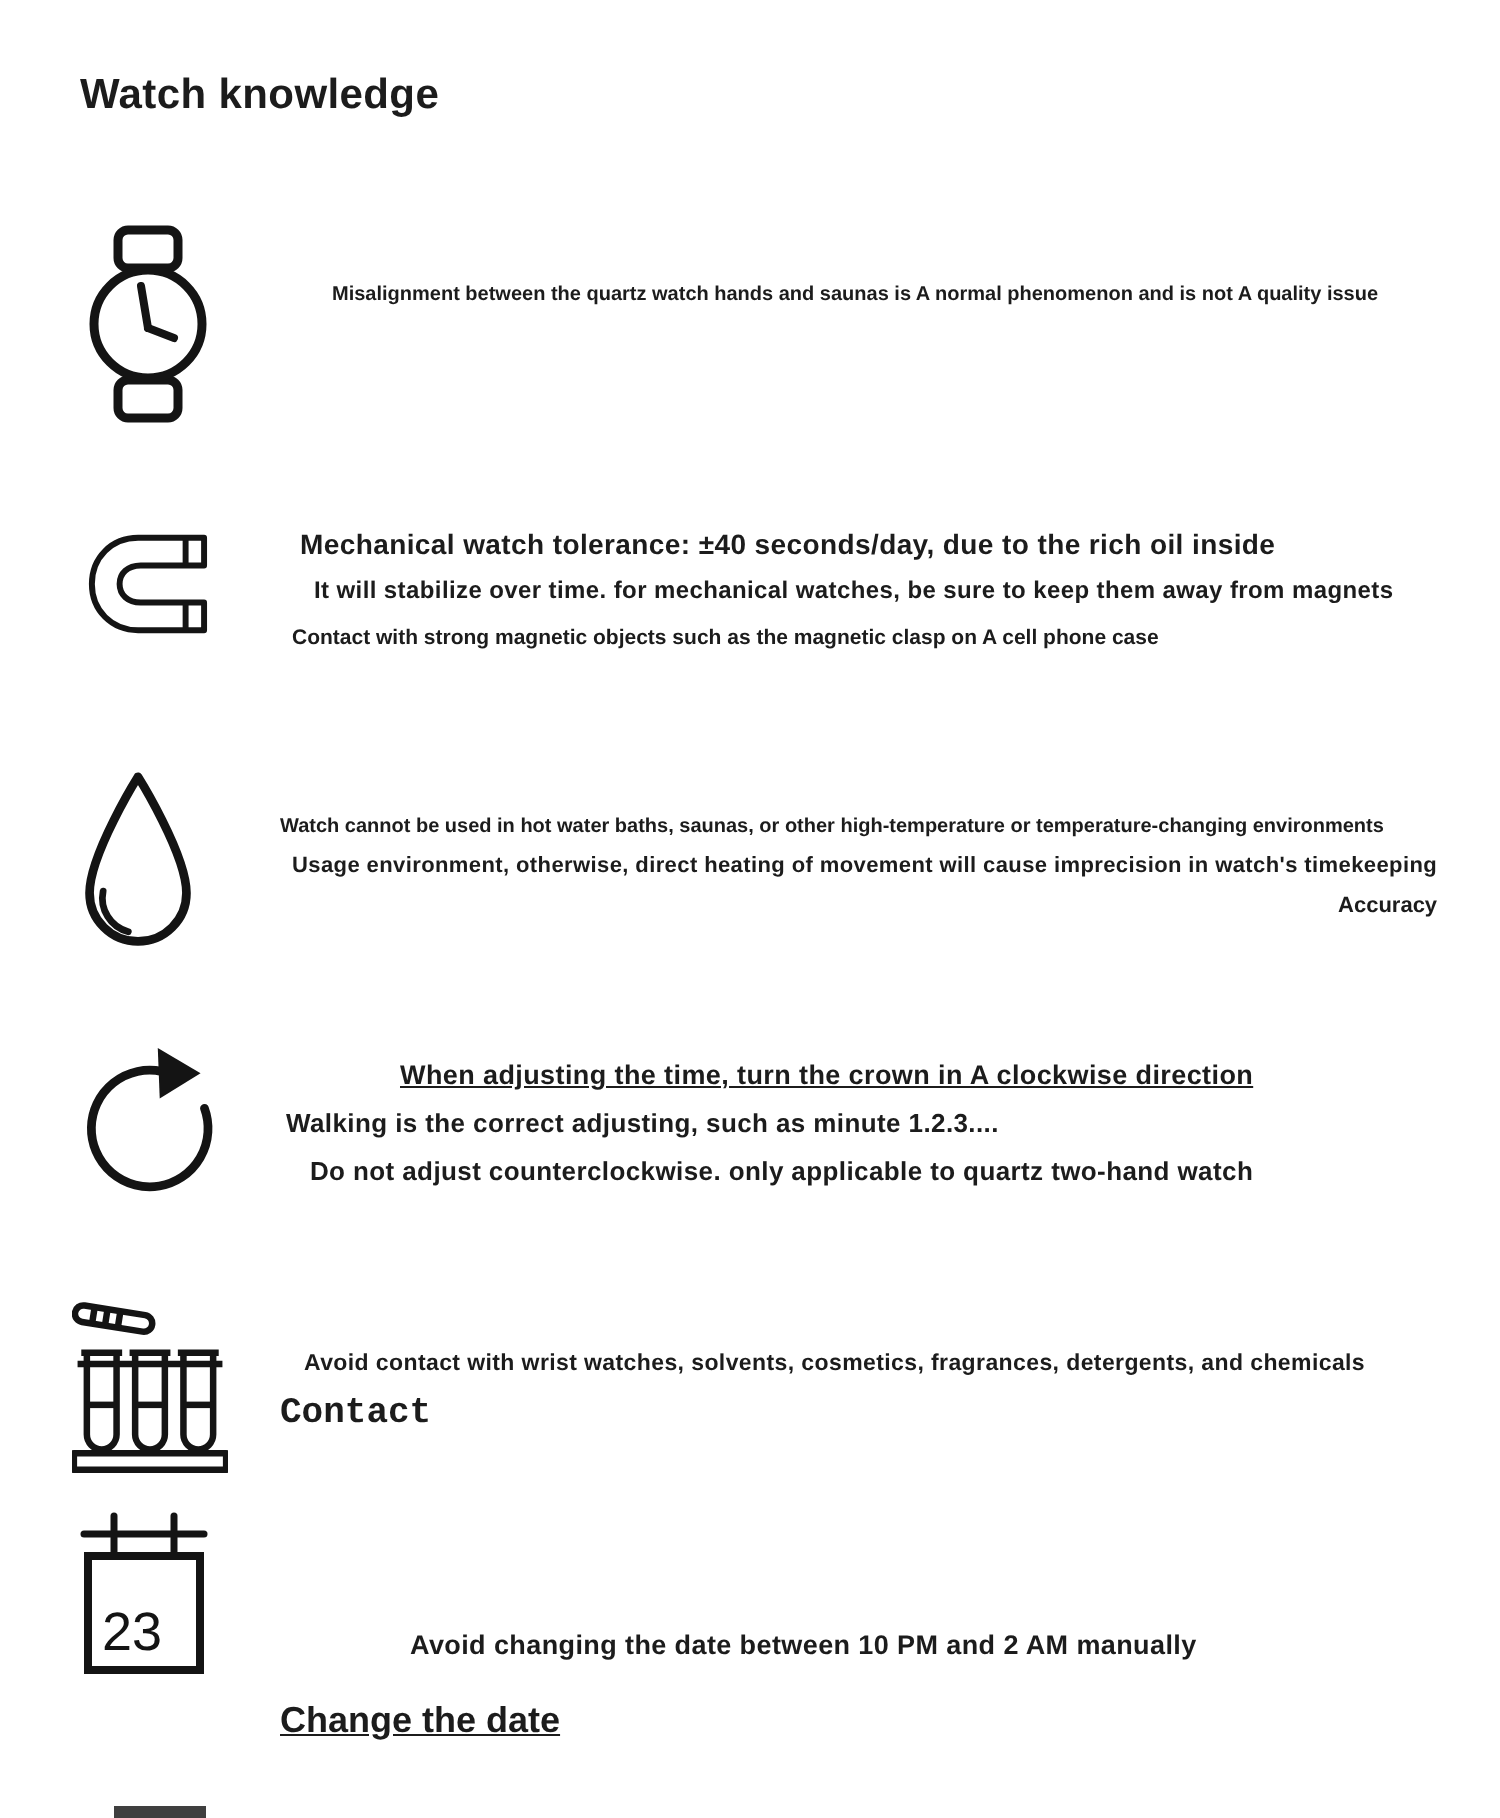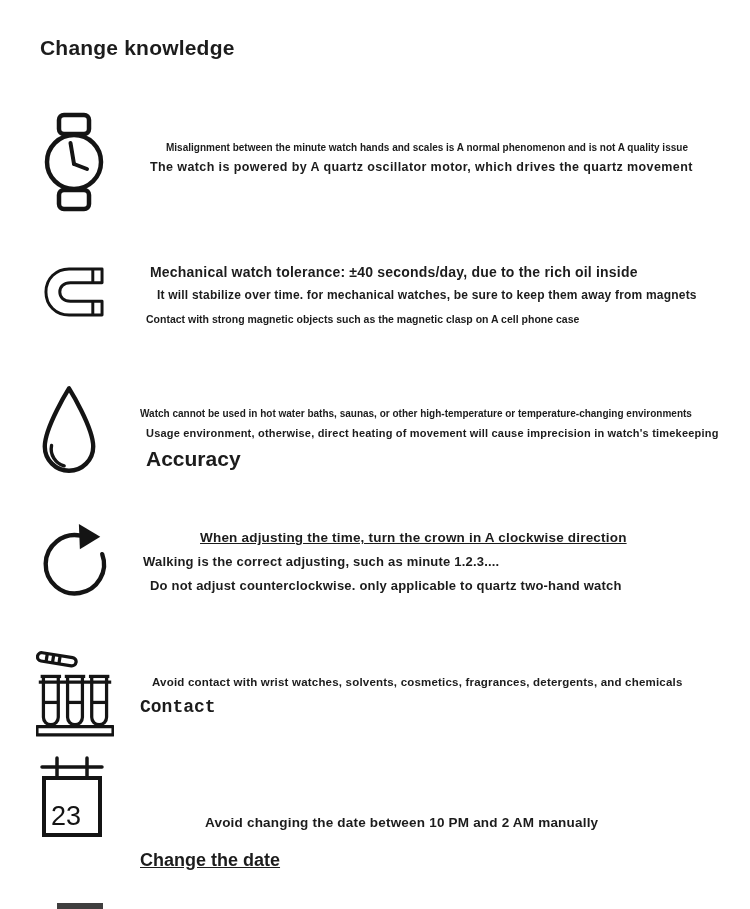--- a/index.html
+++ b/index.html
@@ -30,62 +30,61 @@
   #s1-text .l2{font-size:12.5px;margin-left:10px;margin-top:7px;letter-spacing:0.4px;}
 
   #s2-text{left:140px;top:264px;}
   #s2-text .l1{font-size:14px;margin-left:10px;letter-spacing:0.2px;}
   #s2-text .l2{font-size:12px;margin-left:17px;margin-top:8px;letter-spacing:0.2px;}
   #s2-text .l3{font-size:10.5px;margin-left:6px;margin-top:11px;}
 
   #s3-text{left:138px;top:408px;}
   #s3-text .l1{font-size:10px;margin-left:2px;}
   #s3-text .l2{font-size:11px;margin-left:8px;margin-top:8px;letter-spacing:0.2px;}
-  #s3-text .l3{font-size:21px;margin-left:8px;margin-top:8px;}
+  #s3-text .l3{font-size:11px;margin-left:8px;margin-top:8px;text-align:right;}
 
   #s4-text{left:140px;top:530px;}
   #s4-text .l1{font-size:13.5px;margin-left:60px;letter-spacing:0.2px;text-decoration:underline;}
   #s4-text .l2{font-size:13px;margin-left:3px;margin-top:9px;letter-spacing:0.2px;}
-  #s4-text .l3{font-size:13px;margin-left:10px;margin-top:9px;letter-spacing:0.2px;}
+  #s4-text .l3{font-size:13px;margin-left:10px;margin-top:9px;letter-spacing:0.2px;text-align:right;}
 
   #s5-text{left:140px;top:676px;}
   #s5-text .l1{font-size:11.5px;margin-left:12px;letter-spacing:0.2px;}
   #s5-text .l2{font-size:18px;margin-top:9px;font-family:Liberation Mono, monospace;}
 
   #s6-text{left:140px;top:815px;}
   #s6-text .l1{font-size:13.5px;margin-left:65px;letter-spacing:0.2px;}
   #s6-text .l2{font-size:18px;margin-top:20px;text-decoration:underline;}
 
   #calendar-number{
     font-family:"Liberation Sans",sans-serif;
     font-weight:400;fill:#141414;
   }
   #crop-bar{left:57px;top:903px;width:46px;height:6px;background:#3f3f3f;}
 </style>
 </head>
 <body>
 
-<div class="abs" id="title">Change knowledge</div>
+<div class="abs" id="title">Watch knowledge</div>
 
 <div class="abs" id="s1-icon">
   <svg width="64" height="100" viewBox="0 0 64 100">
     <g class="stroke" stroke-width="4.5" stroke-linejoin="round">
       <rect x="17" y="3" width="30" height="19" rx="5"></rect>
       <rect x="17" y="78" width="30" height="19" rx="5"></rect>
       <circle cx="32" cy="50" r="27"></circle>
     </g>
     <g class="stroke" stroke-width="4" stroke-linecap="round">
       <path d="M32 52 L28.5 31"></path>
       <path d="M32 52 L45 57"></path>
     </g>
   </svg>
 </div>
 <div class="abs" id="s1-text">
-  <div class="l l1">Misalignment between the minute watch hands and scales is A normal phenomenon and is not A quality issue</div>
-  <div class="l l2">The watch is powered by A quartz oscillator motor, which drives the quartz movement</div>
+  <div class="l l1">Misalignment between the quartz watch hands and saunas is A normal phenomenon and is not A quality issue</div>
 </div>
 
 <div class="abs" id="s2-icon">
   <svg width="66" height="60" viewBox="0 0 100 90">
     <g class="stroke" stroke-width="4.5" stroke-linejoin="round">
       <path d="M94 10 H44 C24 10 9 25 9 45 C9 65 24 80 44 80 H94 V59 H46 C36 59 30 53 30 45 C30 37 36 31 46 31 H94 Z"></path>
       <path d="M80 10 V31"></path>
       <path d="M80 59 V80"></path>
     </g>
   </svg>

